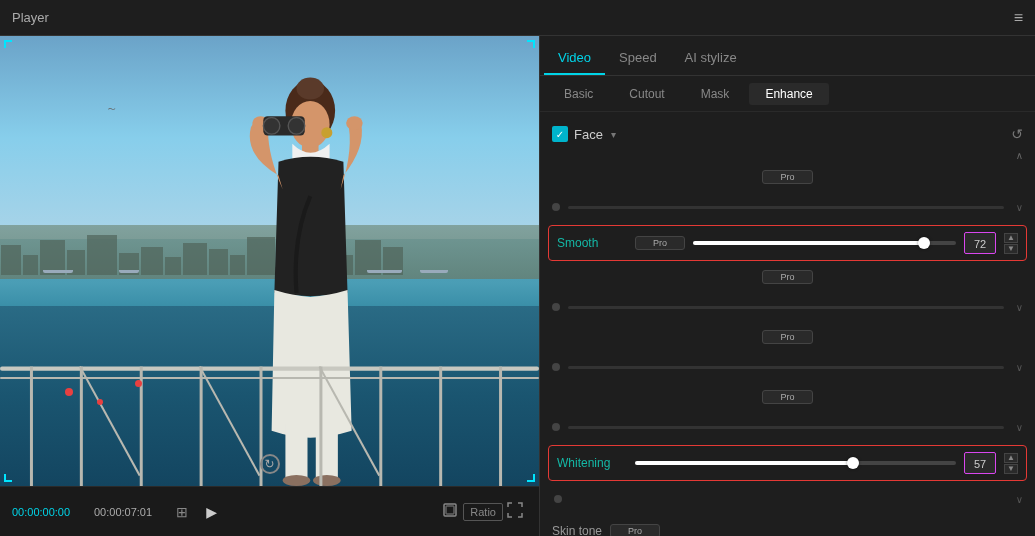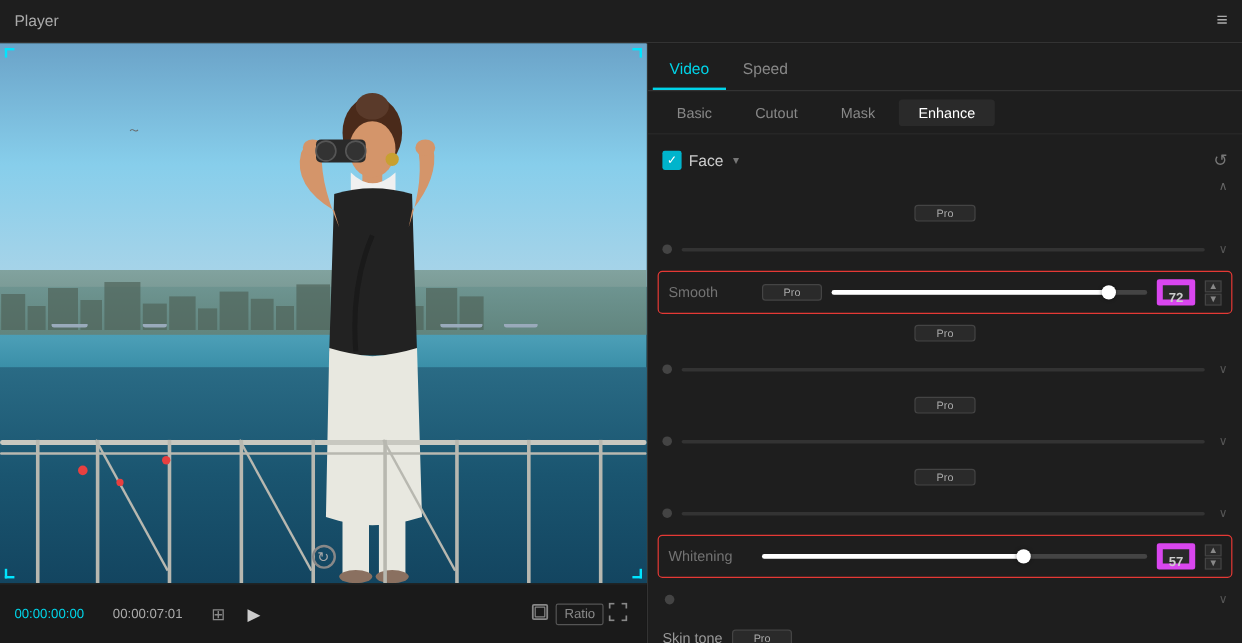--- a/index.html
+++ b/index.html
@@ -310,21 +310,21 @@
     .slider-row {
       display: flex;
       align-items: center;
       padding: 4px 12px;
       gap: 8px;
       height: 32px;
     }
 
     .slider-label {
       font-size: 12px;
-      color: #737373;
+      color: #14b8a6;
       min-width: 70px;
     }
 
     .pro-badge {
       display: inline-flex;
       align-items: center;
       background: #2a2a2a;
       border: 1px solid #444;
       border-radius: 3px;
       padding: 1px 17px;
@@ -360,27 +360,26 @@
       width: 12px; height: 12px;
       background: #fff;
       border-radius: 50%;
       box-shadow: 0 0 3px rgba(0,0,0,0.5);
     }
 
     .slider-value {
       width: 32px;
       height: 22px;
       background: #2a2a2a;
-      border: 5px solid #d946ef;
+      border: 1px solid #d946ef;
       border-radius: 2px;
       text-align: center;
       font-size: 11px;
       color: #ccc;
       line-height: 22px;
-      font-weight: bold;
     }
 
     .value-spinners {
       display: flex;
       flex-direction: column;
       gap: 1px;
     }
     .spinner-btn {
       background: #2a2a2a;
       border: 1px solid #444;
@@ -609,20 +608,21 @@
         </button>
       </div>
     </div>
   </div>
 
   <div class="right-panel">
 
     <div class="tab-bar">
       <div class="tab-item active">Video</div>
       <div class="tab-item">Speed</div>
+      <div class="tab-item">AI stylize</div>
     </div>
 
     <div class="sub-tab-bar">
       <div class="sub-tab">Basic</div>
       <div class="sub-tab">Cutout</div>
       <div class="sub-tab">Mask</div>
       <div class="sub-tab active">Enhance</div>
     </div>
 
     <div class="panel-content">

